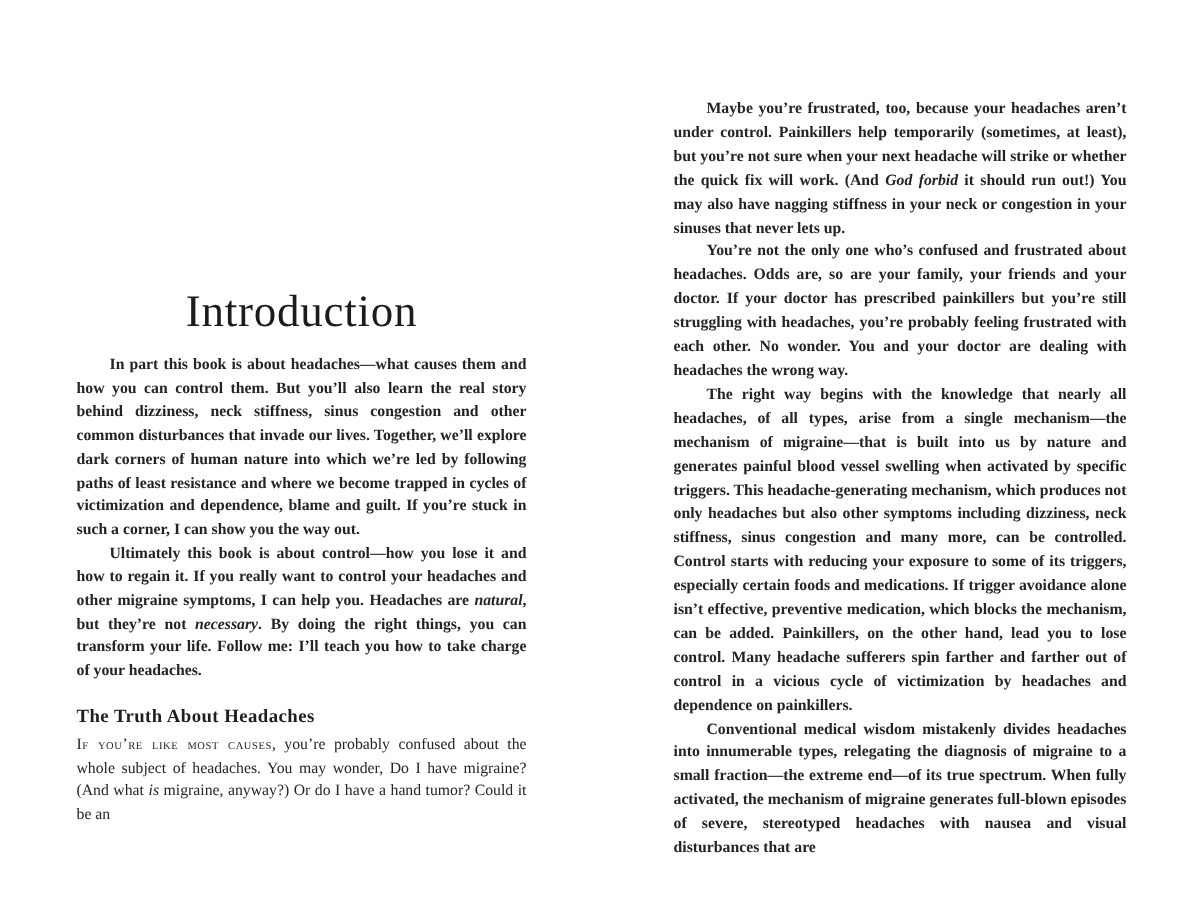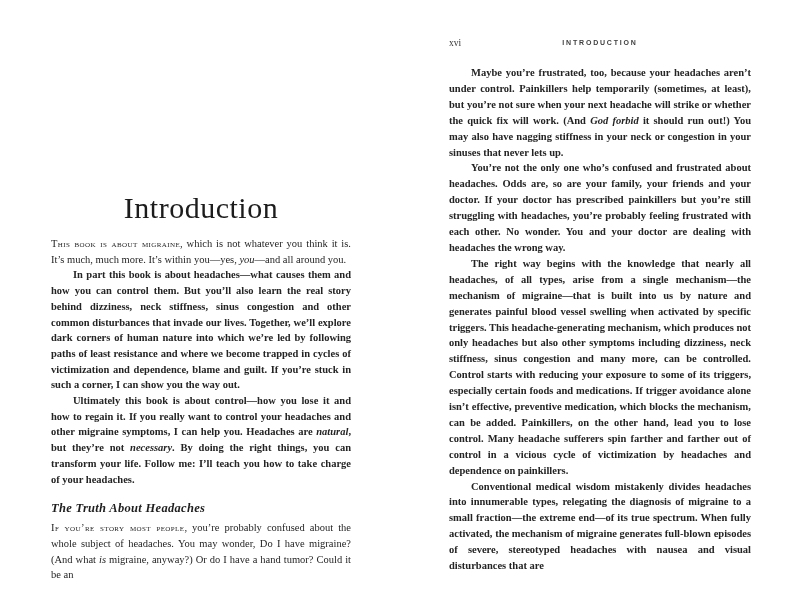--- a/index.html
+++ b/index.html
@@ -21,56 +21,51 @@
   .body-text { font-size:10.5px; color:#242424; }
   .page-left  .body-text .para { line-height:15.7px; }
   .page-right .body-text .para { line-height:15.9px; }
 
   .para { margin:0; text-align:justify; }
   .para.indent { text-indent:22px;font-weight:bold; }
   .it { font-style:italic; }
   .sc { font-variant:small-caps; letter-spacing:0.4px; }
 
   .section-heading { margin:14px 0 4px 0; font-size:12.5px; line-height:15px;
-                     font-weight:700; font-style:italic; color:#1e1e1e; letter-spacing:0.3px; }
+                     font-weight:700; color:#1e1e1e; letter-spacing:0.3px; }
 
   .folio-bottom { position:absolute; top:562px; left:0; right:0; text-align:center;
                   font-size:9.5px; color:#333333; letter-spacing:0.5px; }
 
   .running-header { position:absolute; top:38px; left:0; right:0; height:12px; }
   .folio-top { position:absolute; left:0; top:0; font-size:9.5px; color:#333333; }
   .running-head { position:absolute; left:0; right:0; top:1px; text-align:center;
                   font-family:"Liberation Sans", sans-serif; font-size:7px; font-weight:700;
                   letter-spacing:1.8px; color:#3f3f3f; }
 </style>
 </head>
 <body>
 
 <div class="spread">
 
   <section class="page page-left">
     <h1 class="chapter-title">Introduction</h1>
     <div class="left-flow">
       <div class="body-text">
-          <p class="para"><span class="sc">This book is about migraine</span><span class="">, which is not whatever you think it is. It’s much, much more. It’s within you—yes, </span><span class="it">you</span><span class="">—and all around you.</span></p>
           <p class="para indent"><span class="">In part this book is about headaches—what causes them and how you can control them. But you’ll also learn the real story behind dizziness, neck stiffness, sinus congestion and other common disturbances that invade our lives. Together, we’ll explore dark corners of human nature into which we’re led by following paths of least resistance and where we become trapped in cycles of victimization and dependence, blame and guilt. If you’re stuck in such a corner, I can show you the way out.</span></p>
           <p class="para indent"><span class="">Ultimately this book is about control—how you lose it and how to regain it. If you really want to control your headaches and other migraine symptoms, I can help you. Headaches are </span><span class="it">natural</span><span class="">, but they’re not </span><span class="it">necessary</span><span class="">. By doing the right things, you can transform your life. Follow me: I’ll teach you how to take charge of your headaches.</span></p>
         </div>
       <h2 class="section-heading">The Truth About Headaches</h2>
       <div class="body-text">
-          <p class="para"><span class="sc">If you’re story most people</span><span class="">, you’re probably confused about the whole subject of headaches. You may wonder, Do I have migraine? (And what </span><span class="it">is</span><span class=""> migraine, anyway?) Or do I have a hand tumor? Could it be an</span></p>
+          <p class="para"><span class="sc">If you’re like most causes</span><span class="">, you’re probably confused about the whole subject of headaches. You may wonder, Do I have migraine? (And what </span><span class="it">is</span><span class=""> migraine, anyway?) Or do I have a hand tumor? Could it be an</span></p>
         </div>
     </div>
   </section>
 
   <section class="page page-right">
-    <header class="running-header">
-      <span class="folio-top">xvi</span>
-      <span class="running-head">INTRODUCTION</span>
-    </header>
     <div class="right-flow">
       <div class="body-text">
           <p class="para indent"><span class="">Maybe you’re frustrated, too, because your headaches aren’t under control. Painkillers help temporarily (sometimes, at least), but you’re not sure when your next headache will strike or whether the quick fix will work. (And </span><span class="it">God forbid</span><span class=""> it should run out!) You may also have nagging stiffness in your neck or congestion in your sinuses that never lets up.</span></p>
           <p class="para indent"><span class="">You’re not the only one who’s confused and frustrated about headaches. Odds are, so are your family, your friends and your doctor. If your doctor has prescribed painkillers but you’re still struggling with headaches, you’re probably feeling frustrated with each other. No wonder. You and your doctor are dealing with headaches the wrong way.</span></p>
           <p class="para indent"><span class="">The right way begins with the knowledge that nearly all headaches, of all types, arise from a single mechanism—the mechanism of migraine—that is built into us by nature and generates painful blood vessel swelling when activated by specific triggers. This headache-generating mechanism, which produces not only headaches but also other symptoms including dizziness, neck stiffness, sinus congestion and many more, can be controlled. Control starts with reducing your exposure to some of its triggers, especially certain foods and medications. If trigger avoidance alone isn’t effective, preventive medication, which blocks the mechanism, can be added. Painkillers, on the other hand, lead you to lose control. Many headache sufferers spin farther and farther out of control in a vicious cycle of victimization by headaches and dependence on painkillers.</span></p>
           <p class="para indent"><span class="">Conventional medical wisdom mistakenly divides headaches into innumerable types, relegating the diagnosis of migraine to a small fraction—the extreme end—of its true spectrum. When fully activated, the mechanism of migraine generates full-blown episodes of severe, stereotyped headaches with nausea and visual disturbances that are</span></p>
         </div>
     </div>
   </section>
 

